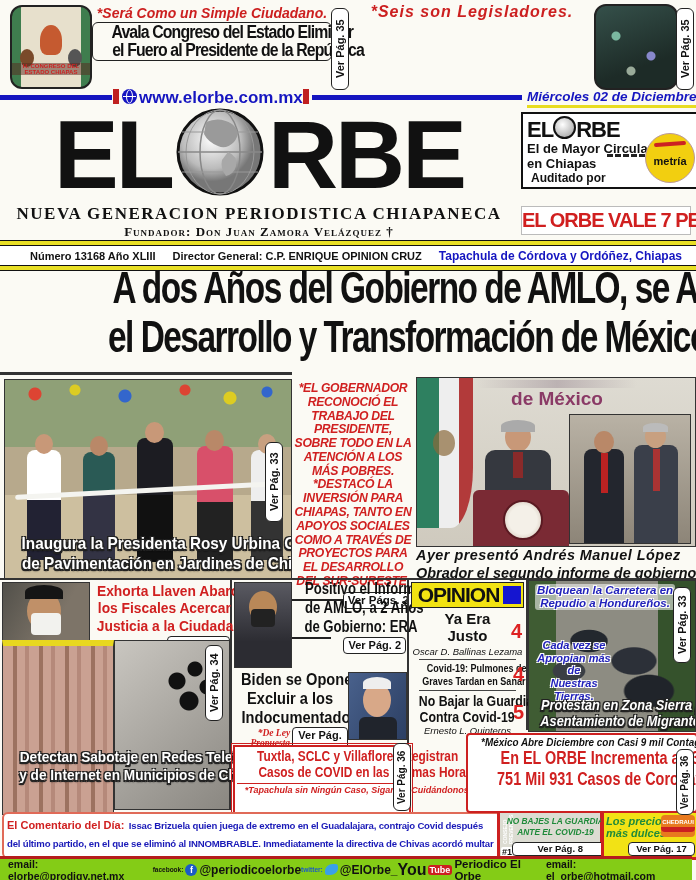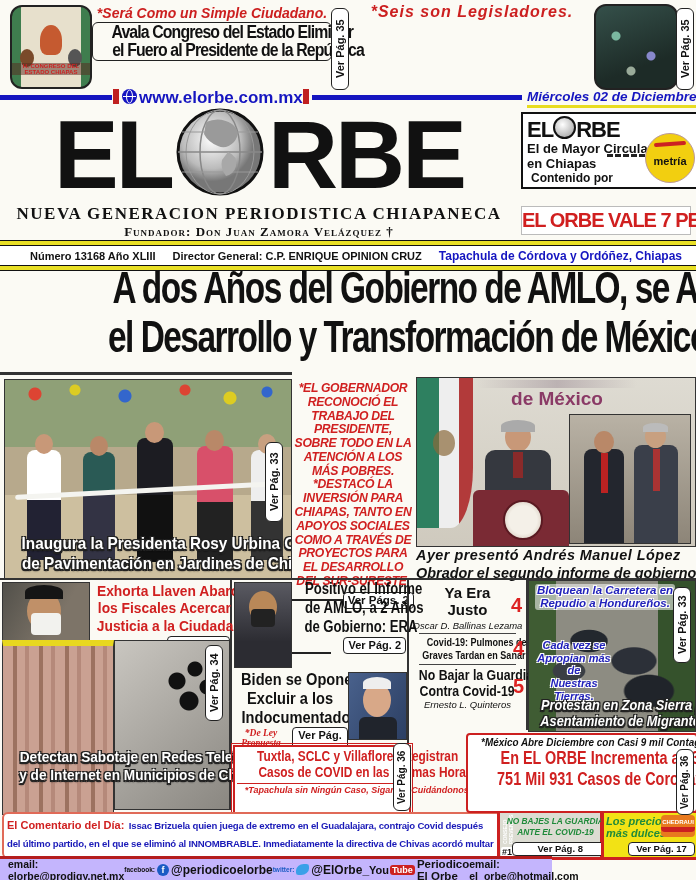--- a/index.html
+++ b/index.html
@@ -110,21 +110,21 @@
     <div class="serifline nowrap" style="font-weight:bold;font-size:13px;font-variant:small-caps;letter-spacing:1px;">Fundador: Don Juan Zamora Velázquez †</div>
     <div class="nowrap" style="font-weight:bold;font-style:italic;font-size:10.5px;margin-top:1px;">Certificado de Licitud de Título N° 13729 y Certificado de Licitud de Contenido N°11302</div>
   </div>
 
   <div class="abs" style="left:521px;top:112px;width:168px;border:2px solid #111;background:#fff;padding:2px 4px;">
     <div style="font-weight:900;font-size:22px;letter-spacing:-1px;line-height:1;">
       <span>EL</span><span style="display:inline-block;width:19px;height:19px;border-radius:50%;background:radial-gradient(circle at 40% 35%,#fff,#999);border:2px solid #111;vertical-align:-2px;"></span><span>RBE</span>
     </div>
     <div class="nowrap" style="font-weight:900;font-size:13px;">El de Mayor Circulación</div>
     <div style="font-weight:900;font-size:13px;">en Chiapas</div>
-    <div style="font-weight:900;font-size:12px;padding-left:4px;">Contenido por</div>
+    <div style="font-weight:900;font-size:12px;padding-left:4px;">Auditado por</div>
     <div class="abs" style="right:4px;bottom:4px;width:48px;height:48px;border-radius:50%;background:#f2cf10;border:1px solid #b99;
                 display:flex;align-items:center;justify-content:center;">
       <span style="position:absolute;top:8px;left:8px;width:32px;height:4px;background:#c22;border-radius:2px;transform:rotate(-4deg);"></span>
       <span style="font-weight:900;font-size:11px;color:#111;margin-top:6px;">metría</span>
     </div>
     <div class="abs" style="right:54px;bottom:30px;width:38px;height:0;border-top:3px dashed #222;"></div>
   </div>
   <div class="abs nowrap" style="left:521px;top:206px;width:168px;text-align:center;color:#d01f1f;font-weight:900;font-size:20px;
               letter-spacing:-1px;border:1px solid #bbb;background:#fff;padding:2px 0;">EL ORBE VALE 7 PESOS</div>
 
@@ -248,32 +248,32 @@
   </div>
 
   <div class="abs photo" style="left:234px;top:582px;width:56px;height:84px;background:linear-gradient(#5a5a62,#2c2c32 70%);">
     <div class="head" style="left:14px;top:8px;width:28px;height:32px;background:#b98858;"></div>
     <div class="abs" style="left:16px;top:26px;width:24px;height:18px;background:#222;border-radius:4px;"></div>
   </div>
   <div class="abs" style="left:292px;top:580px;width:114px;text-align:center;">
     <div class="nowrap" style="font-weight:900;font-size:16px;line-height:1.18;"><span class="cx" style="transform:scaleX(.82);">Positivo el Informe</span></div>
     <div class="nowrap" style="font-weight:900;font-size:16px;line-height:1.18;"><span class="cx" style="transform:scaleX(.82);">de AMLO, a 2 Años</span></div>
     <div class="nowrap" style="font-weight:900;font-size:16px;line-height:1.18;"><span class="cx" style="transform:scaleX(.82);">de Gobierno: ERA</span></div>
-    <div style="display:flex;align-items:flex-end;gap:12px;">
+    <div style="display:flex;align-items:flex-start;gap:12px;">
       <span style="flex:1;border-top:2px solid #222;"></span>
       <span class="pgref">Ver Pág. 2</span>
     </div>
   </div>
 
   <div class="abs" style="left:232px;top:670px;width:116px;text-align:center;">
     <div class="nowrap" style="font-weight:900;font-size:17px;line-height:1.12;"><span class="cx" style="transform:scaleX(.86);">Biden se Opone</span></div>
     <div class="nowrap" style="font-weight:900;font-size:17px;line-height:1.12;"><span class="cx" style="transform:scaleX(.86);">Excluir a los</span></div>
     <div class="nowrap" style="font-weight:900;font-size:17px;line-height:1.12;"><span class="cx" style="transform:scaleX(.86);">Indocumentados</span></div>
     <div style="display:flex;align-items:flex-end;">
-      <span class="serifline" style="color:#d02020;font-weight:bold;font-style:italic;font-size:9.5px;line-height:1.1;text-align:center;">
+      <span class="serifline" style="color:#d02020;font-weight:bold;font-style:italic;font-size:9.5px;line-height:1.1;text-align:right;">
         <span>*De Ley Propuesta</span><br>
         <span style="padding-left:8px;">por Trump.</span>
       </span>
       <span class="pgref" style="margin-left:2px;">Ver Pág. 36</span>
     </div>
   </div>
   <div class="abs photo" style="left:348px;top:672px;width:57px;height:66px;background:linear-gradient(120deg,#49618c,#2c3f63);">
     <div class="head" style="left:14px;top:10px;width:28px;height:34px;background:#d8a888;"></div>
     <div class="abs" style="left:14px;top:4px;width:28px;height:12px;background:#eee;border-radius:50% 50% 0 0;"></div>
     <div class="abs" style="left:10px;top:44px;width:38px;height:22px;background:#20242c;border-radius:6px 6px 0 0;"></div>
@@ -281,20 +281,24 @@
 
   <div class="abs" style="left:233px;top:745px;width:174px;height:64px;border:2px solid #cc2020;outline:1.5px solid #cc2020;outline-offset:1.5px;background:#fff;text-align:center;padding-top:2px;">
     <div class="nowrap" style="color:#d02020;font-weight:900;font-size:14.5px;line-height:1.1;"><span class="cx" style="transform:scaleX(.82);">Tuxtla, SCLC y Villaflores Registran</span></div>
     <div class="nowrap" style="color:#d02020;font-weight:900;font-size:14.5px;line-height:1.1;"><span class="cx" style="transform:scaleX(.82);">Casos de COVID en las Últimas Horas</span></div>
     <div style="border-top:1.5px solid #cc2020;margin:2px 2px 0 2px;"></div>
     <div class="nowrap" style="color:#d02020;font-weight:bold;font-style:italic;font-size:9.8px;"><span class="cx" style="transform:scaleX(.92);">*Tapachula sin Ningún Caso, Sigamos Cuidándonos.</span></div>
     <div class="abs vref" style="right:-2px;top:-4px;height:58px;font-size:10px;">Ver Pág. 36</div>
   </div>
 
   <div class="abs" style="left:411px;top:582px;width:113px;">
+    <div style="display:flex;align-items:center;border:1px solid #222;background:#f2e312;padding:0 2px;">
+      <span style="font-weight:900;font-size:21px;letter-spacing:-1px;flex:1;text-align:center;">OPINION</span>
+      <span style="width:18px;height:18px;background:#1515d0;display:inline-block;"></span>
+    </div>
     <div style="position:relative;text-align:center;padding-top:2px;">
       <div style="font-weight:900;font-size:15px;line-height:1.15;">Ya Era</div>
       <div style="font-weight:900;font-size:15px;line-height:1.15;">Justo</div>
       <span class="abs opin-num" style="right:2px;top:12px;">4</span>
       <div style="font-style:italic;font-size:9.5px;margin-top:1px;">Oscar D. Ballinas Lezama</div>
     </div>
     <hr class="hrline">
     <div style="position:relative;text-align:center;">
       <div class="nowrap" style="font-weight:900;font-size:11px;line-height:1.2;"><span class="cx" style="transform:scaleX(.82);">Covid-19: Pulmones de Pacientes</span></div>
       <div class="nowrap" style="font-weight:900;font-size:11px;line-height:1.2;"><span class="cx" style="transform:scaleX(.82);">Graves Tardan en Sanar</span></div>
@@ -358,36 +362,36 @@
   <div class="abs" style="left:601px;top:810px;width:93px;height:44px;border:3px solid #cc2020;background:#f2e215;position:relative;">
     <div class="nowrap" style="color:#1f8a3a;font-weight:900;font-style:italic;font-size:11px;margin:2px 0 0 2px;">Los precios</div>
     <div class="nowrap" style="color:#1f8a3a;font-weight:900;font-style:italic;font-size:11px;margin-left:2px;">más dulces</div>
     <div class="abs" style="right:2px;top:2px;width:34px;height:22px;background:#e87a1e;border-radius:4px;text-align:center;">
       <div style="color:#fff;font-weight:900;font-size:6px;margin-top:4px;">CHEDRAUI</div>
       <div style="height:5px;background:#cc2020;border-radius:0 0 4px 4px;margin-top:2px;"></div>
     </div>
     <div class="pgref" style="position:absolute;bottom:1px;left:24px;right:2px;font-size:9.5px;line-height:12px;">Ver Pág. 17</div>
   </div>
 
-  <div class="abs" style="left:0;top:856px;width:552px;height:24px;background:#c4b5fd;border-top:3px solid #b51d1d;
+  <div class="abs" style="left:0;top:856px;width:692px;height:24px;background:#84cc16;border-top:3px solid #b51d1d;
               display:flex;align-items:center;justify-content:space-between;padding:0 8px;box-sizing:border-box;">
     <span style="font-weight:900;font-size:10.5px;">email: elorbe@prodigy.net.mx</span>
     <span style="display:flex;align-items:center;gap:2px;">
       <span style="font-weight:bold;font-size:6.5px;">facebook:</span>
       <span style="width:12px;height:12px;border-radius:50%;background:#1b5bc4;color:#fff;font-weight:900;font-size:9px;text-align:center;line-height:12px;display:inline-block;">f</span>
       <span style="font-weight:900;font-size:12px;">@periodicoelorbe</span>
     </span>
     <span style="display:flex;align-items:center;gap:2px;">
       <span style="font-weight:bold;font-size:6.5px;color:#1b5bc4;">twitter:</span>
       <span style="width:13px;height:11px;background:#3aa0e8;border-radius:60% 20% 60% 20%;display:inline-block;"></span>
       <span style="font-weight:900;font-size:12px;">@ElOrbe_</span>
     </span>
     <span style="display:flex;align-items:center;gap:2px;">
       <span style="display:inline-flex;align-items:center;">
-        <span style="font-weight:900;font-size:11px;">You</span>
+        <span style="font-weight:900;font-size:16px;">You</span>
         <span style="font-weight:900;font-size:9px;background:#cc2020;color:#fff;border-radius:3px;padding:0 2px;margin-left:1px;">Tube</span>
       </span>
       <span style="font-weight:900;font-size:11.5px;">Periodico El Orbe</span>
     </span>
     <span style="font-weight:900;font-size:10.5px;">email: el_orbe@hotmail.com</span>
   </div>
 
 </div>
 
 </body></html>

